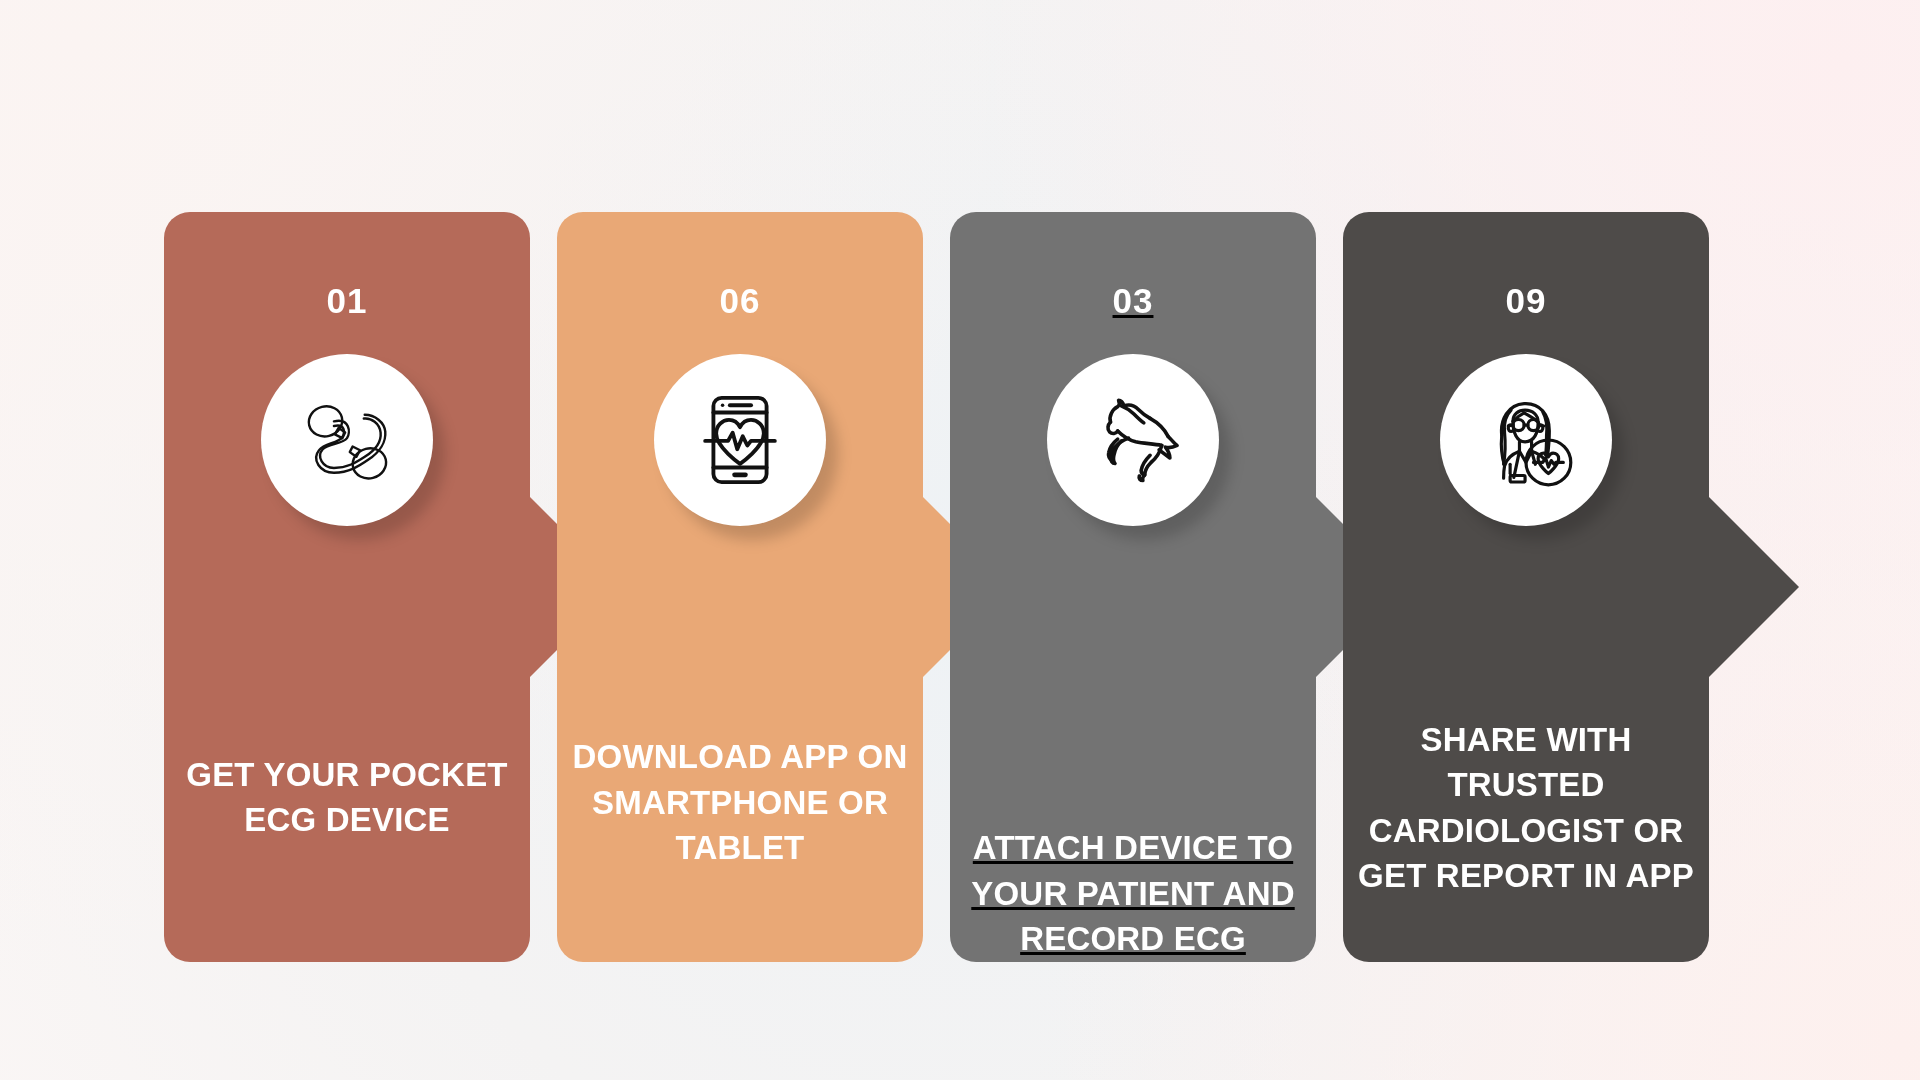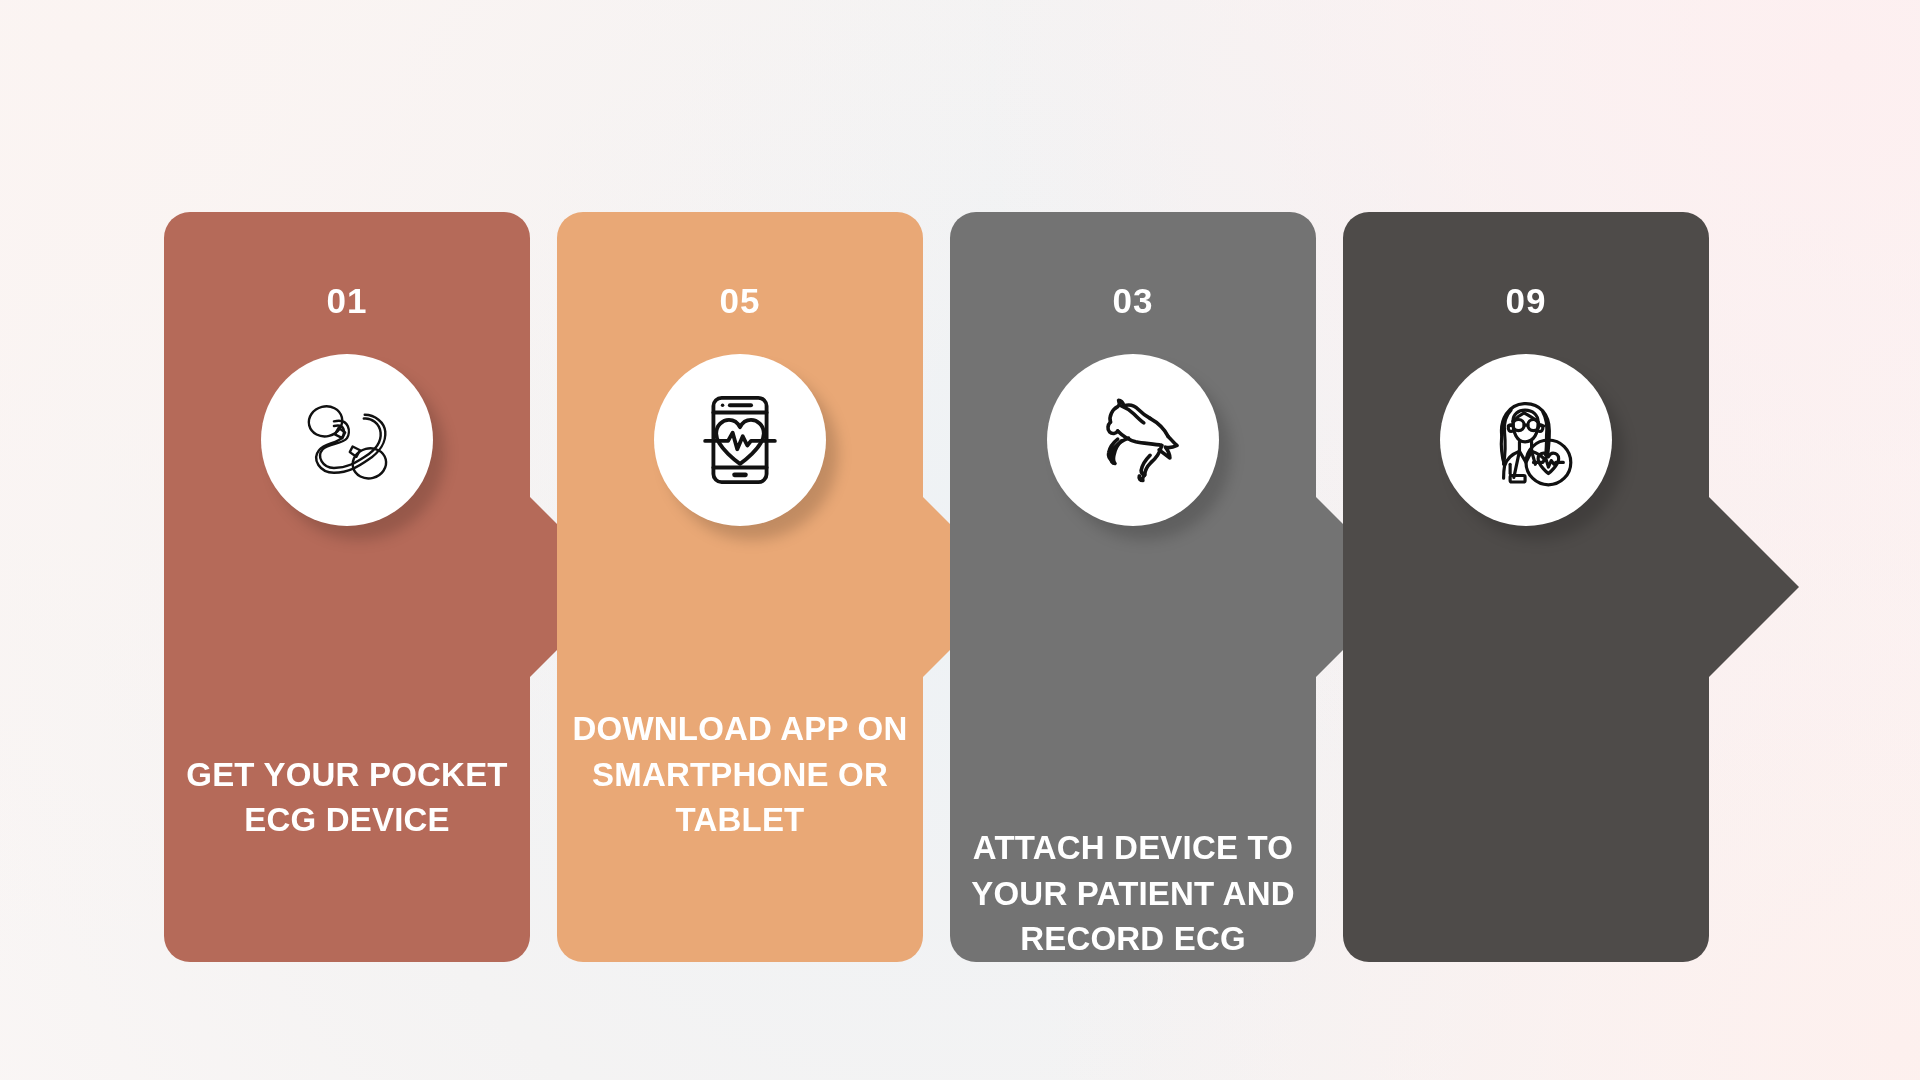--- a/index.html
+++ b/index.html
@@ -112,21 +112,21 @@
     line-height:1.38;
     text-align:center;
     letter-spacing:0.2px;
     padding:0 14px;
     margin-top:auto;
     margin-bottom:0;
   }
 
   
   .step[data-step="1"] .caption { margin-bottom:119px; }
-  .step[data-step="2"] .caption { margin-bottom:119px; }
+  .step[data-step="2"] .caption { margin-bottom:91px; }
   .step[data-step="3"] .caption { }
   .step[data-step="4"] .caption { margin-bottom:63px; }
 </style>
 </head>
 <body>
 
 <div id="stage">
 
   <div class="step" data-step="1" style="left:164px; width:366px; --c:#b56a59;">
     <div class="body" style="background:#b56a59;"></div>
@@ -156,21 +156,21 @@
       </div>
 
       <div class="caption">GET YOUR POCKET ECG DEVICE</div>
     </div>
   </div>
 
   <div class="step" data-step="2" style="left:557px; width:366px; --c:#e9a876;">
     <div class="body" style="background:#e9a876;"></div>
     <div class="arrow" style="--c:#e9a876;"></div>
     <div class="content">
-      <div class="num">05</div>
+      <div class="num">06</div>
 
       <div class="badge-wrap">
         <div class="badge-shadow"></div>
         <div class="badge">
           <span>
             <svg width="110" height="110" viewBox="0 0 120 120" fill="none" stroke="#111" stroke-width="4.2" stroke-linecap="round" stroke-linejoin="round">
               <rect x="31" y="14" width="58" height="92" rx="9"></rect>
               <line x1="31" y1="30" x2="89" y2="30"></line>
               <line x1="31" y1="90" x2="89" y2="90"></line>
               <circle cx="41" cy="22" r="1.9" fill="#111" stroke="none"></circle>
@@ -183,21 +183,21 @@
               <path d="M22 61 L47 61 L52 52 L57 70 L63 56 L68 66 L72 61 L98 61"></path>
             </svg>
           </span>
         </div>
       </div>
 
       <div class="caption">DOWNLOAD APP ON SMARTPHONE OR TABLET</div>
     </div>
   </div>
 
-  <div class="step" data-step="3" style="left:950px; width:366px; --c:#737373;">
+  <div class="step" data-step="3" style="left:950px; width:366px;text-decoration:underline; --c:#737373;">
     <div class="body" style="background:#737373;"></div>
     <div class="arrow" style="--c:#737373;"></div>
     <div class="content">
       <div class="num">03</div>
 
       <div class="badge-wrap">
         <div class="badge-shadow"></div>
         <div class="badge">
           <span>
             <svg width="108" height="108" viewBox="0 0 120 120" fill="none" stroke="#111" stroke-width="4" stroke-linecap="round" stroke-linejoin="round">
@@ -279,16 +279,17 @@
               <circle cx="84" cy="84" r="24"></circle>
 
               <path d="M84 96 C84 96 73 87 73 80 C73 76 76 74 79 74 C81 74 83 76 84 78
                        C85 76 87 74 89 74 C92 74 95 76 95 80 C95 87 84 96 84 96 Z"></path>
               <path d="M68 84 L78 84 L81 79 L84 89 L87 82 L90 86 L92 84 L100 84"></path>
             </svg>
           </span>
         </div>
       </div>
 
+      <div class="caption">SHARE WITH TRUSTED CARDIOLOGIST OR GET REPORT IN APP</div>
     </div>
   </div>
 
 </div>
 
 </body></html>

